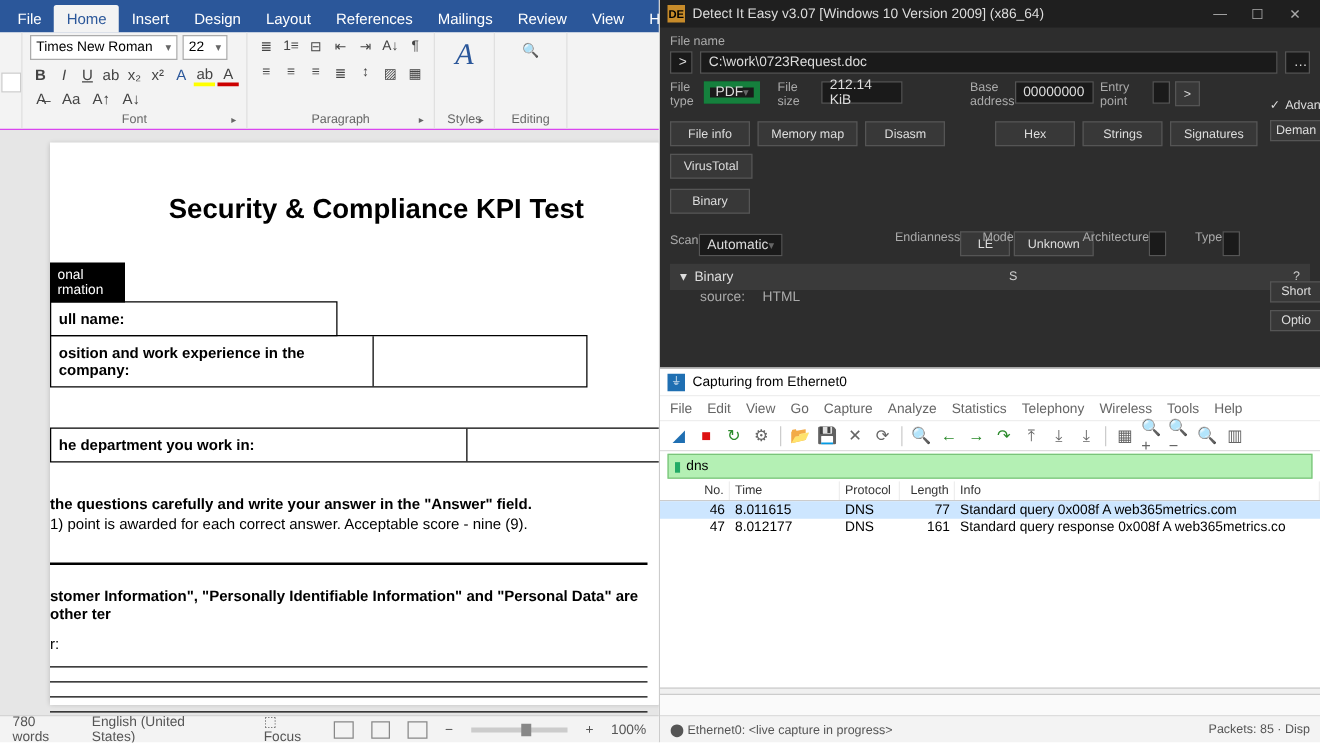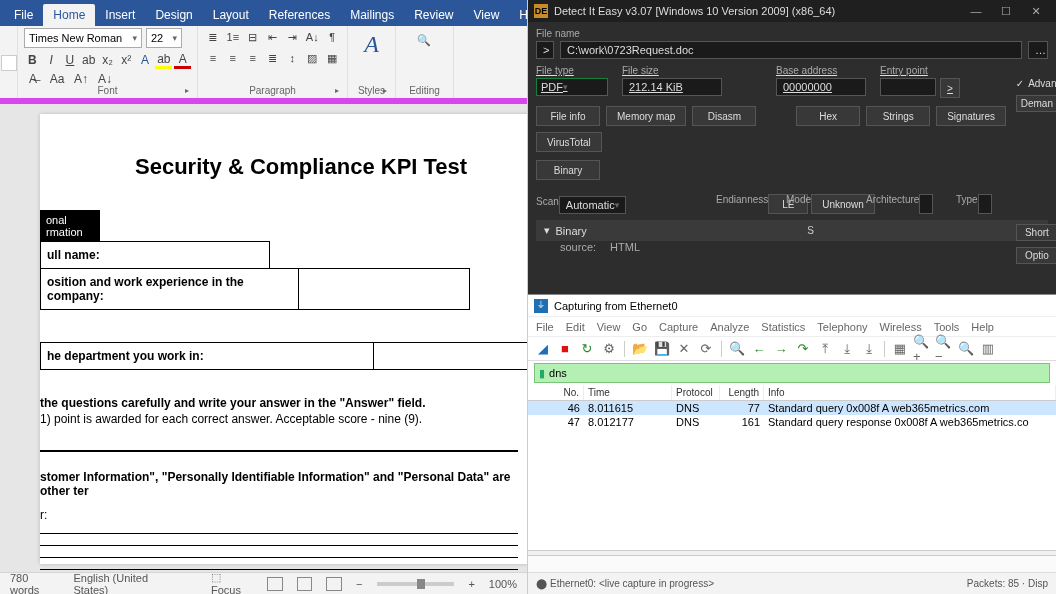--- a/index.html
+++ b/index.html
@@ -6,21 +6,21 @@
   body { width: 1056px; height: 594px; display: flex; overflow: hidden; background: #fff; }
   .left-panel { width: 528px; height: 594px; display: flex; flex-direction: column; border-right: 1px solid #ccc; }
   .right-panel { width: 528px; height: 594px; display: flex; flex-direction: column; }
 
   
   .word-tabs { background: #2b579a; height: 26px; display: flex; align-items: flex-end; padding-left: 4px; font-size: 12px; color: #fff; }
   .word-tab { padding: 4px 10px; cursor: pointer; }
   .word-tab.active { background: #f3f3f3; color: #2b579a; border-radius: 2px 2px 0 0; }
   .word-share { margin-left: auto; padding: 4px 10px; display: flex; align-items: center; gap: 4px; }
 
-  .ribbon { background: #f3f3f3; border-bottom: 6px solid #d946ef; height: 78px; display: flex; font-size: 11px; }
+  .ribbon { background: #f3f3f3; border-bottom: 1px solid #d946ef; height: 78px; display: flex; font-size: 11px; }
   .ribbon-group { border-right: 1px solid #e0e0e0; padding: 2px 6px 0 6px; display: flex; flex-direction: column; position: relative; }
   .ribbon-group-label { position: absolute; bottom: 0; left: 0; right: 0; text-align: center; font-size: 10px; color: #666; padding-bottom: 2px; }
   .ribbon-launcher { position:absolute; bottom:2px; right:2px; width:10px; height:10px; font-size:8px; color:#666; }
 
   .clipboard { width: 18px; display:flex; align-items:center; justify-content:center; }
   .clip-btn { width:16px; height:16px; background:#fff; border:1px solid #ccc; }
 
   .font-group { width: 180px; }
   .font-row1 { display: flex; gap: 4px; margin-bottom: 3px; }
   .font-combo { border: 1px solid #ababab; background:#fff; height: 20px; font-size: 11px; padding: 1px 4px; display:flex; align-items:center; justify-content:space-between; }
@@ -72,22 +72,22 @@
 
   .die-body { padding:6px 8px; flex:1; position:relative; }
   .die-label { color:#aaa; font-size:10px; margin-bottom:2px; }
   .die-input { background:#1a1a1a; border:1px solid #555; color:#ddd; padding:2px 6px; height:18px; display:flex; align-items:center; }
   .file-row { display:flex; gap:6px; align-items:flex-end; }
   .file-row .arrow { width:18px; }
   .file-row .path { flex:1; }
   .file-row .dots { width:20px; text-align:center; }
 
   .meta-row { display:flex; gap:14px; margin-top:6px; }
-  .meta-col { display:flex; flex-direction:column;text-decoration:underline; }
-  .die-select { background:#1a1a1a; border:1px solid #15803d; height:18px; display:flex; align-items:center; padding:0 4px; }
+  .meta-col { display:flex; flex-direction:row; }
+  .die-select { background:#1a1a1a; border:5px solid #15803d; height:18px; display:flex; align-items:center; padding:0 4px; }
 
   .btn-grid { display:flex; flex-wrap:wrap; gap:6px; margin-top:8px; }
   .die-btn { background:#383838; border:1px solid #555; height:20px; padding:0 10px; display:flex; align-items:center; justify-content:center; min-width:64px; font-size:10px; cursor:pointer; }
   .btn-spacer { flex:1; min-width:0; }
 
   .scan-row { display:flex; gap:10px; margin-top:14px; align-items:flex-end; }
   .scan-col { display:flex; flex-direction:row; }
   .scan-combo { background:#1a1a1a; border:1px solid #555; height:18px; padding:0 6px; display:flex; align-items:center; justify-content:space-between; }
 
   .result-row { background:#3a3a3a; margin-top:6px; padding:4px 8px; display:flex; align-items:center; gap:6px; }

